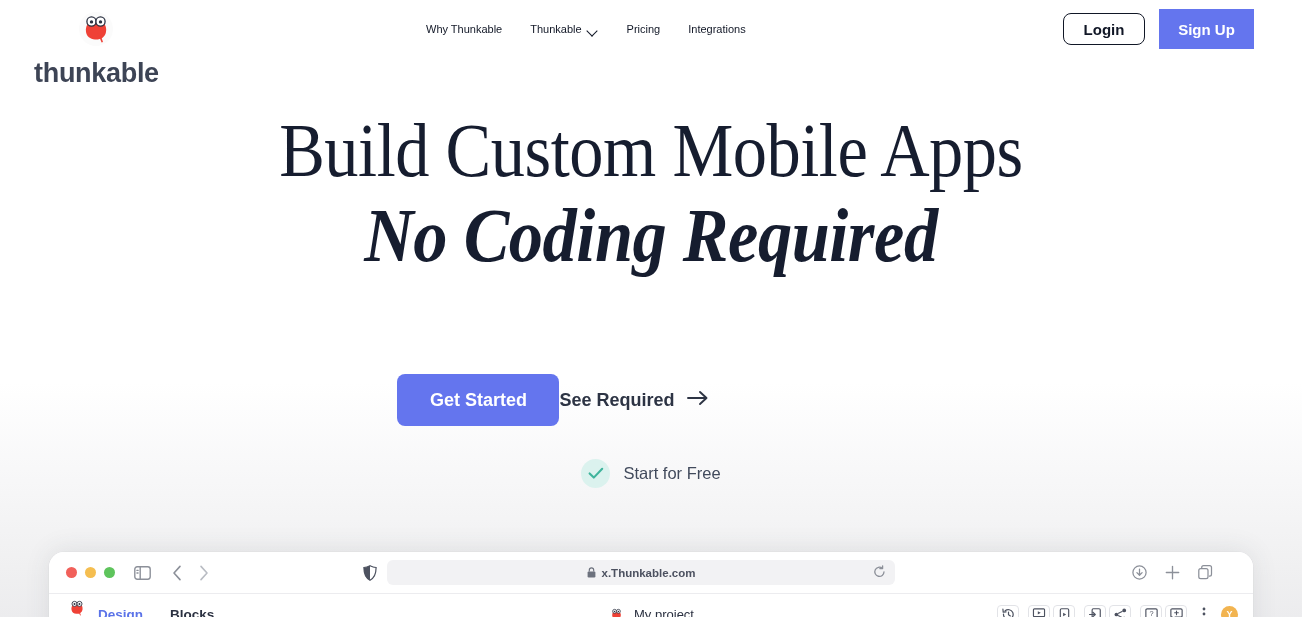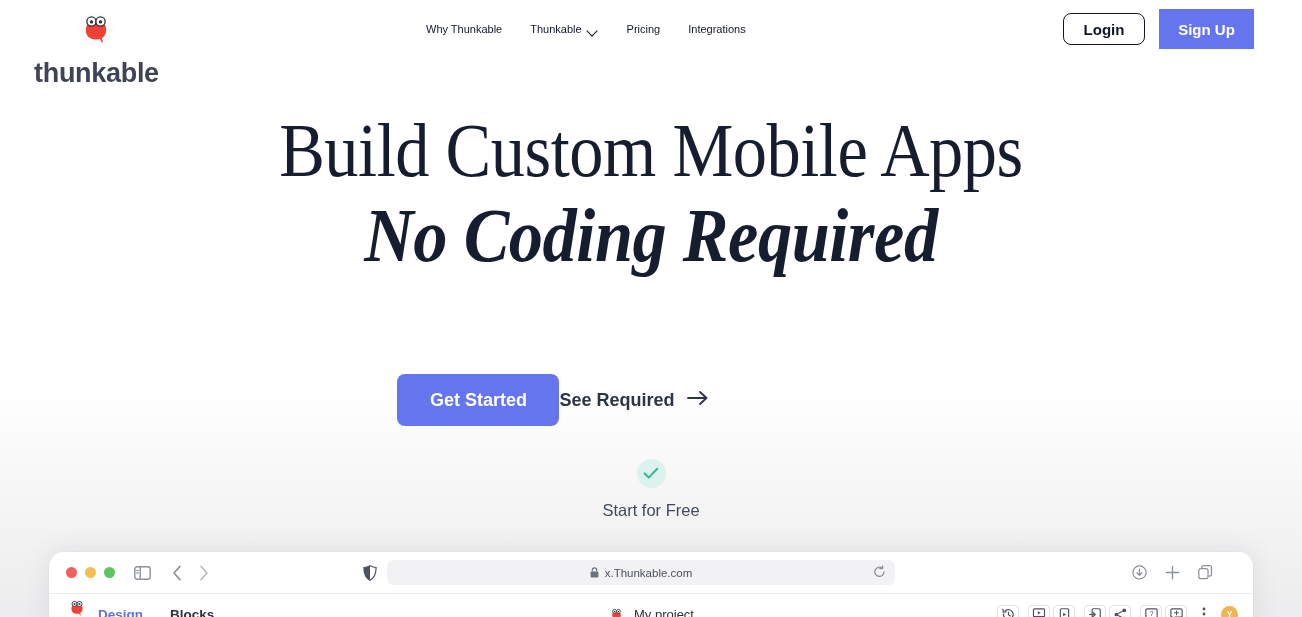--- a/index.html
+++ b/index.html
@@ -116,21 +116,21 @@
   }
   .link-pricing {
     display: flex; align-items: center; gap: 12px;
     font-size: 18px; font-weight: 700; color: #2d3444;
     cursor: pointer; text-decoration: none;
   }
   .arrow-ico { display: block; }
 
   .free-row {
     position: absolute; top: 459px; left: 0; width: 1302px;
-    display: flex; align-items: center; justify-content: center; gap: 13px; flex-direction: column;
+    display: flex; align-items: center; justify-content: center; gap: 13px;
   }
   .check-circle {
     width: 29px; height: 29px; border-radius: 50%;
     background: #dbf2ee;
     display: flex; align-items: center; justify-content: center;
   }
   .free-label { font-size: 16.5px; color: #414a5c; }
 
   
   .browser {
@@ -140,20 +140,21 @@
     border-radius: 15px 15px 0 0;
     box-shadow: 0 -2px 26px rgba(60,64,80,0.10), 0 0 0 0.6px rgba(0,0,0,0.035);
     overflow: hidden;
   }
   .bchrome {
     height: 42px; width: 100%;
     background: #ffffff;
     display: flex; align-items: center;
     position: relative;
     border-bottom: 1px solid #ececef;
+    font-weight: bold;
   }
   .lights { position: absolute; left: 17px; display: flex; gap: 8px; align-items: center; }
   .dot { width: 11px; height: 11px; border-radius: 50%; }
   .dot.r { background: #f1605a; }
   .dot.y { background: #f5be50; }
   .dot.g { background: #5ec45c; }
 
   .chrome-ico { color: #8c9099; display: flex; align-items: center; justify-content: center; }
   .sidebar-btn { position: absolute; left: 85px; }
   .nav-back { position: absolute; left: 123px; }

